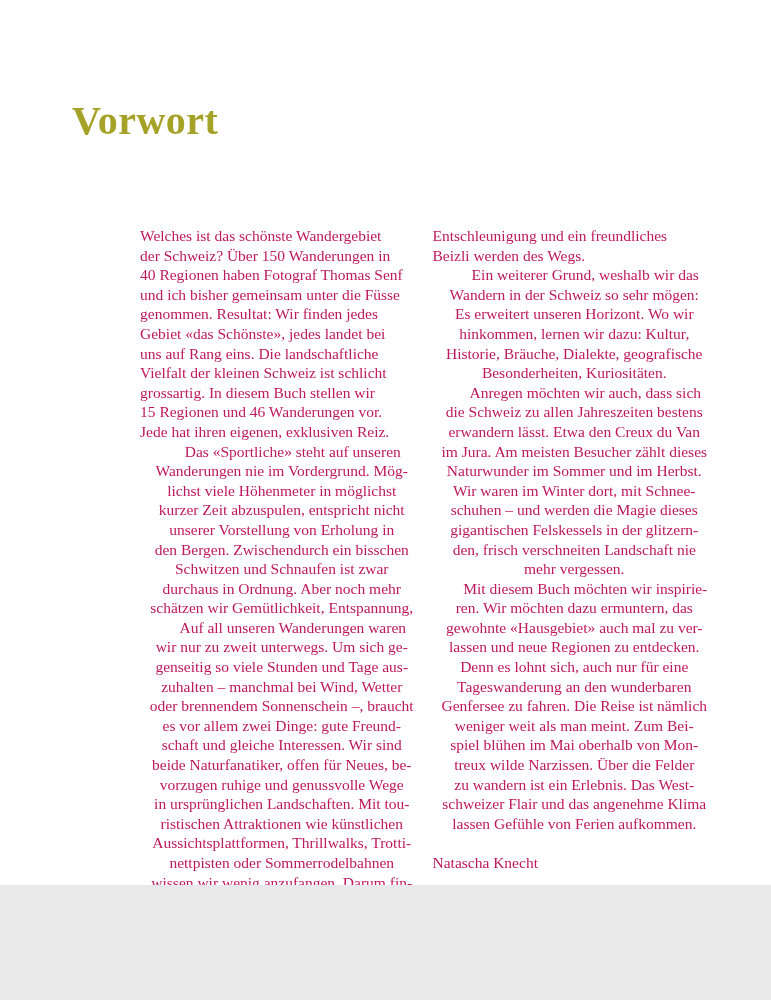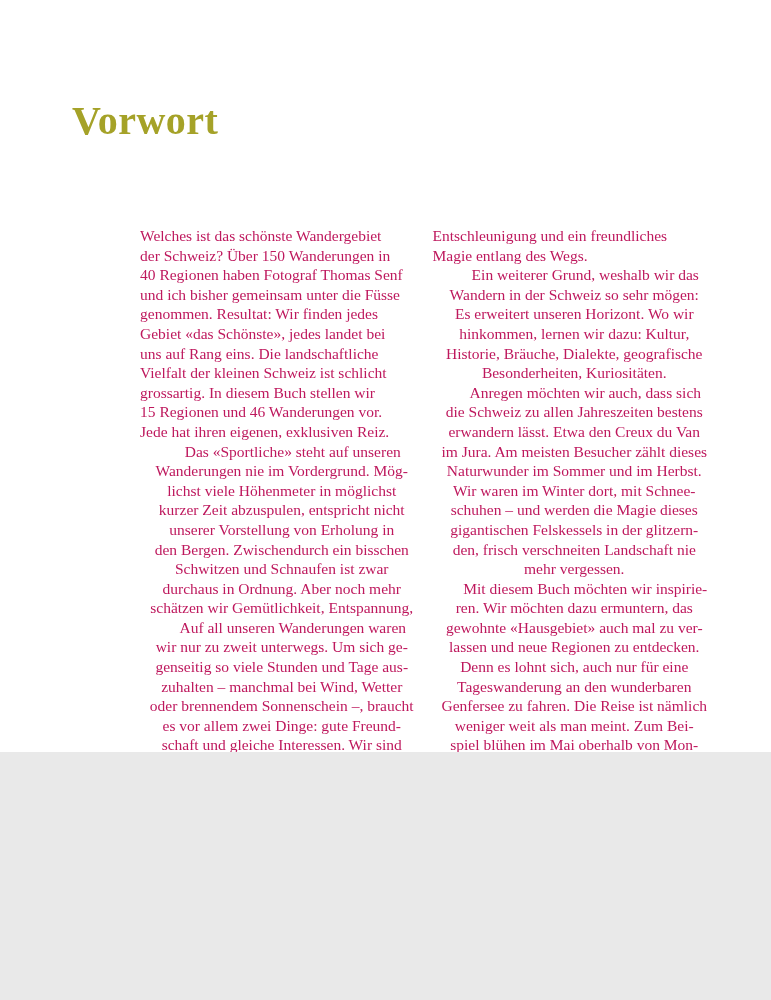--- a/index.html
+++ b/index.html
@@ -1,19 +1,19 @@
 <!DOCTYPE html>
 <html lang="de"><head>
 <meta charset="utf-8">
 <style>
   html, body { margin: 0; padding: 0; background: #e9e9e9; }
   .page {
     position: relative;
     width: 771px;
-    height: 752px;
+    height: 885px;
     margin: 0 auto;
     background: #ffffff;
     overflow: hidden;
   }
   .title {
     position: absolute;
     left: 72px;
     top: 97px;
     margin: 0;
     font-family: "Liberation Serif", serif;
@@ -123,21 +123,21 @@
 in ursprünglichen Landschaften. Mit tou-
 ristischen Attraktionen wie künstlichen
 Aussichtsplattformen, Thrillwalks, Trotti-
 nettpisten oder Sommerrodelbahnen
 wissen wir wenig anzufangen. Darum fin-
 det man uns hauptsächlich abseits des
 Rummels.</p>
     </div>
     <div class="col">
       <p>Entschleunigung und ein freundliches
-Magie entlang des Wegs.</p>
+Beizli werden des Wegs.</p>
       <p class="indent">Ein weiterer Grund, weshalb wir das
 Wandern in der Schweiz so sehr mögen:
 Es erweitert unseren Horizont. Wo wir
 hinkommen, lernen wir dazu: Kultur,
 Historie, Bräuche, Dialekte, geografische
 Besonderheiten, Kuriositäten.</p>
       <p class="indent">Anregen möchten wir auch, dass sich
 die Schweiz zu allen Jahreszeiten bestens
 erwandern lässt. Etwa den Creux du Van
 im Jura. Am meisten Besucher zählt dieses
@@ -153,20 +153,21 @@
 lassen und neue Regionen zu entdecken.
 Denn es lohnt sich, auch nur für eine
 Tageswanderung an den wunderbaren
 Genfersee zu fahren. Die Reise ist nämlich
 weniger weit als man meint. Zum Bei-
 spiel blühen im Mai oberhalb von Mon-
 treux wilde Narzissen. Über die Felder
 zu wandern ist ein Erlebnis. Das West-
 schweizer Flair und das angenehme Klima
 lassen Gefühle von Ferien aufkommen.</p>
+      <p class="signature">Natascha Knecht</p>
     </div>
   </div>
 
   <div class="caption">
     <span class="tri">◀</span>
     <span class="cap-text">Vollmondnacht über den Berner Wetter
 von der Schrattenfluh aus.</span>
   </div>
 
   <div class="pagemeta">

